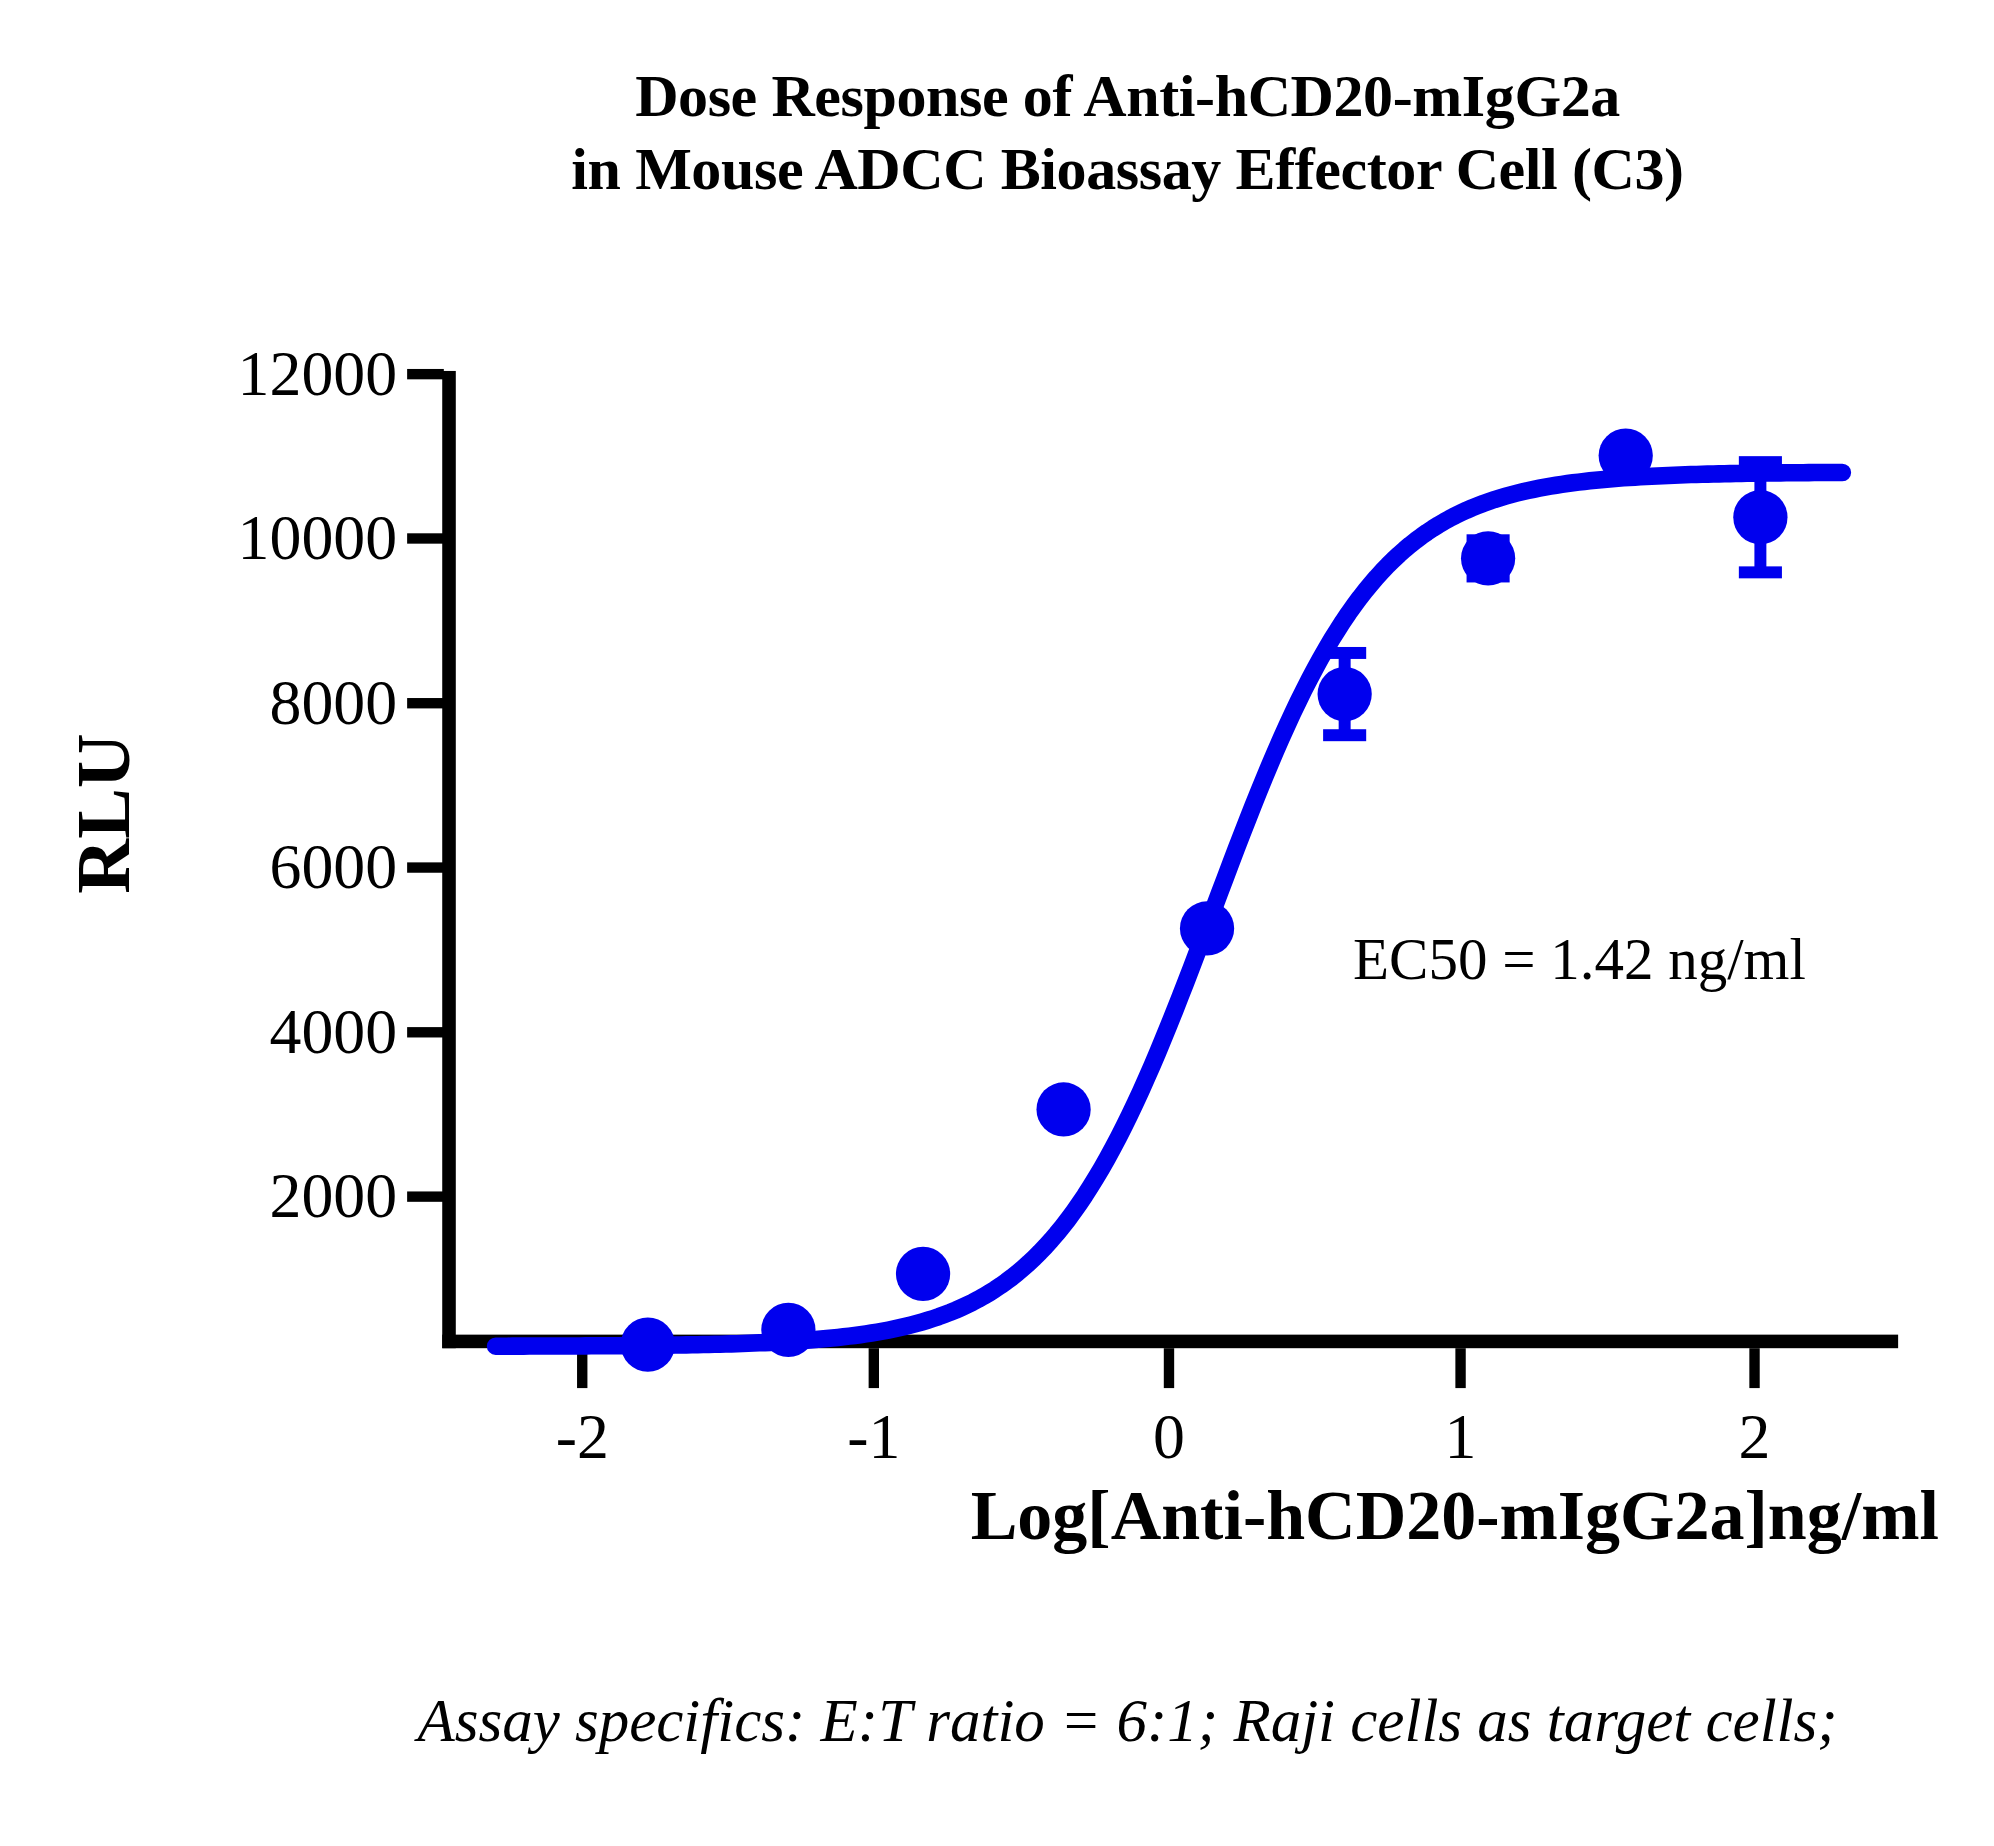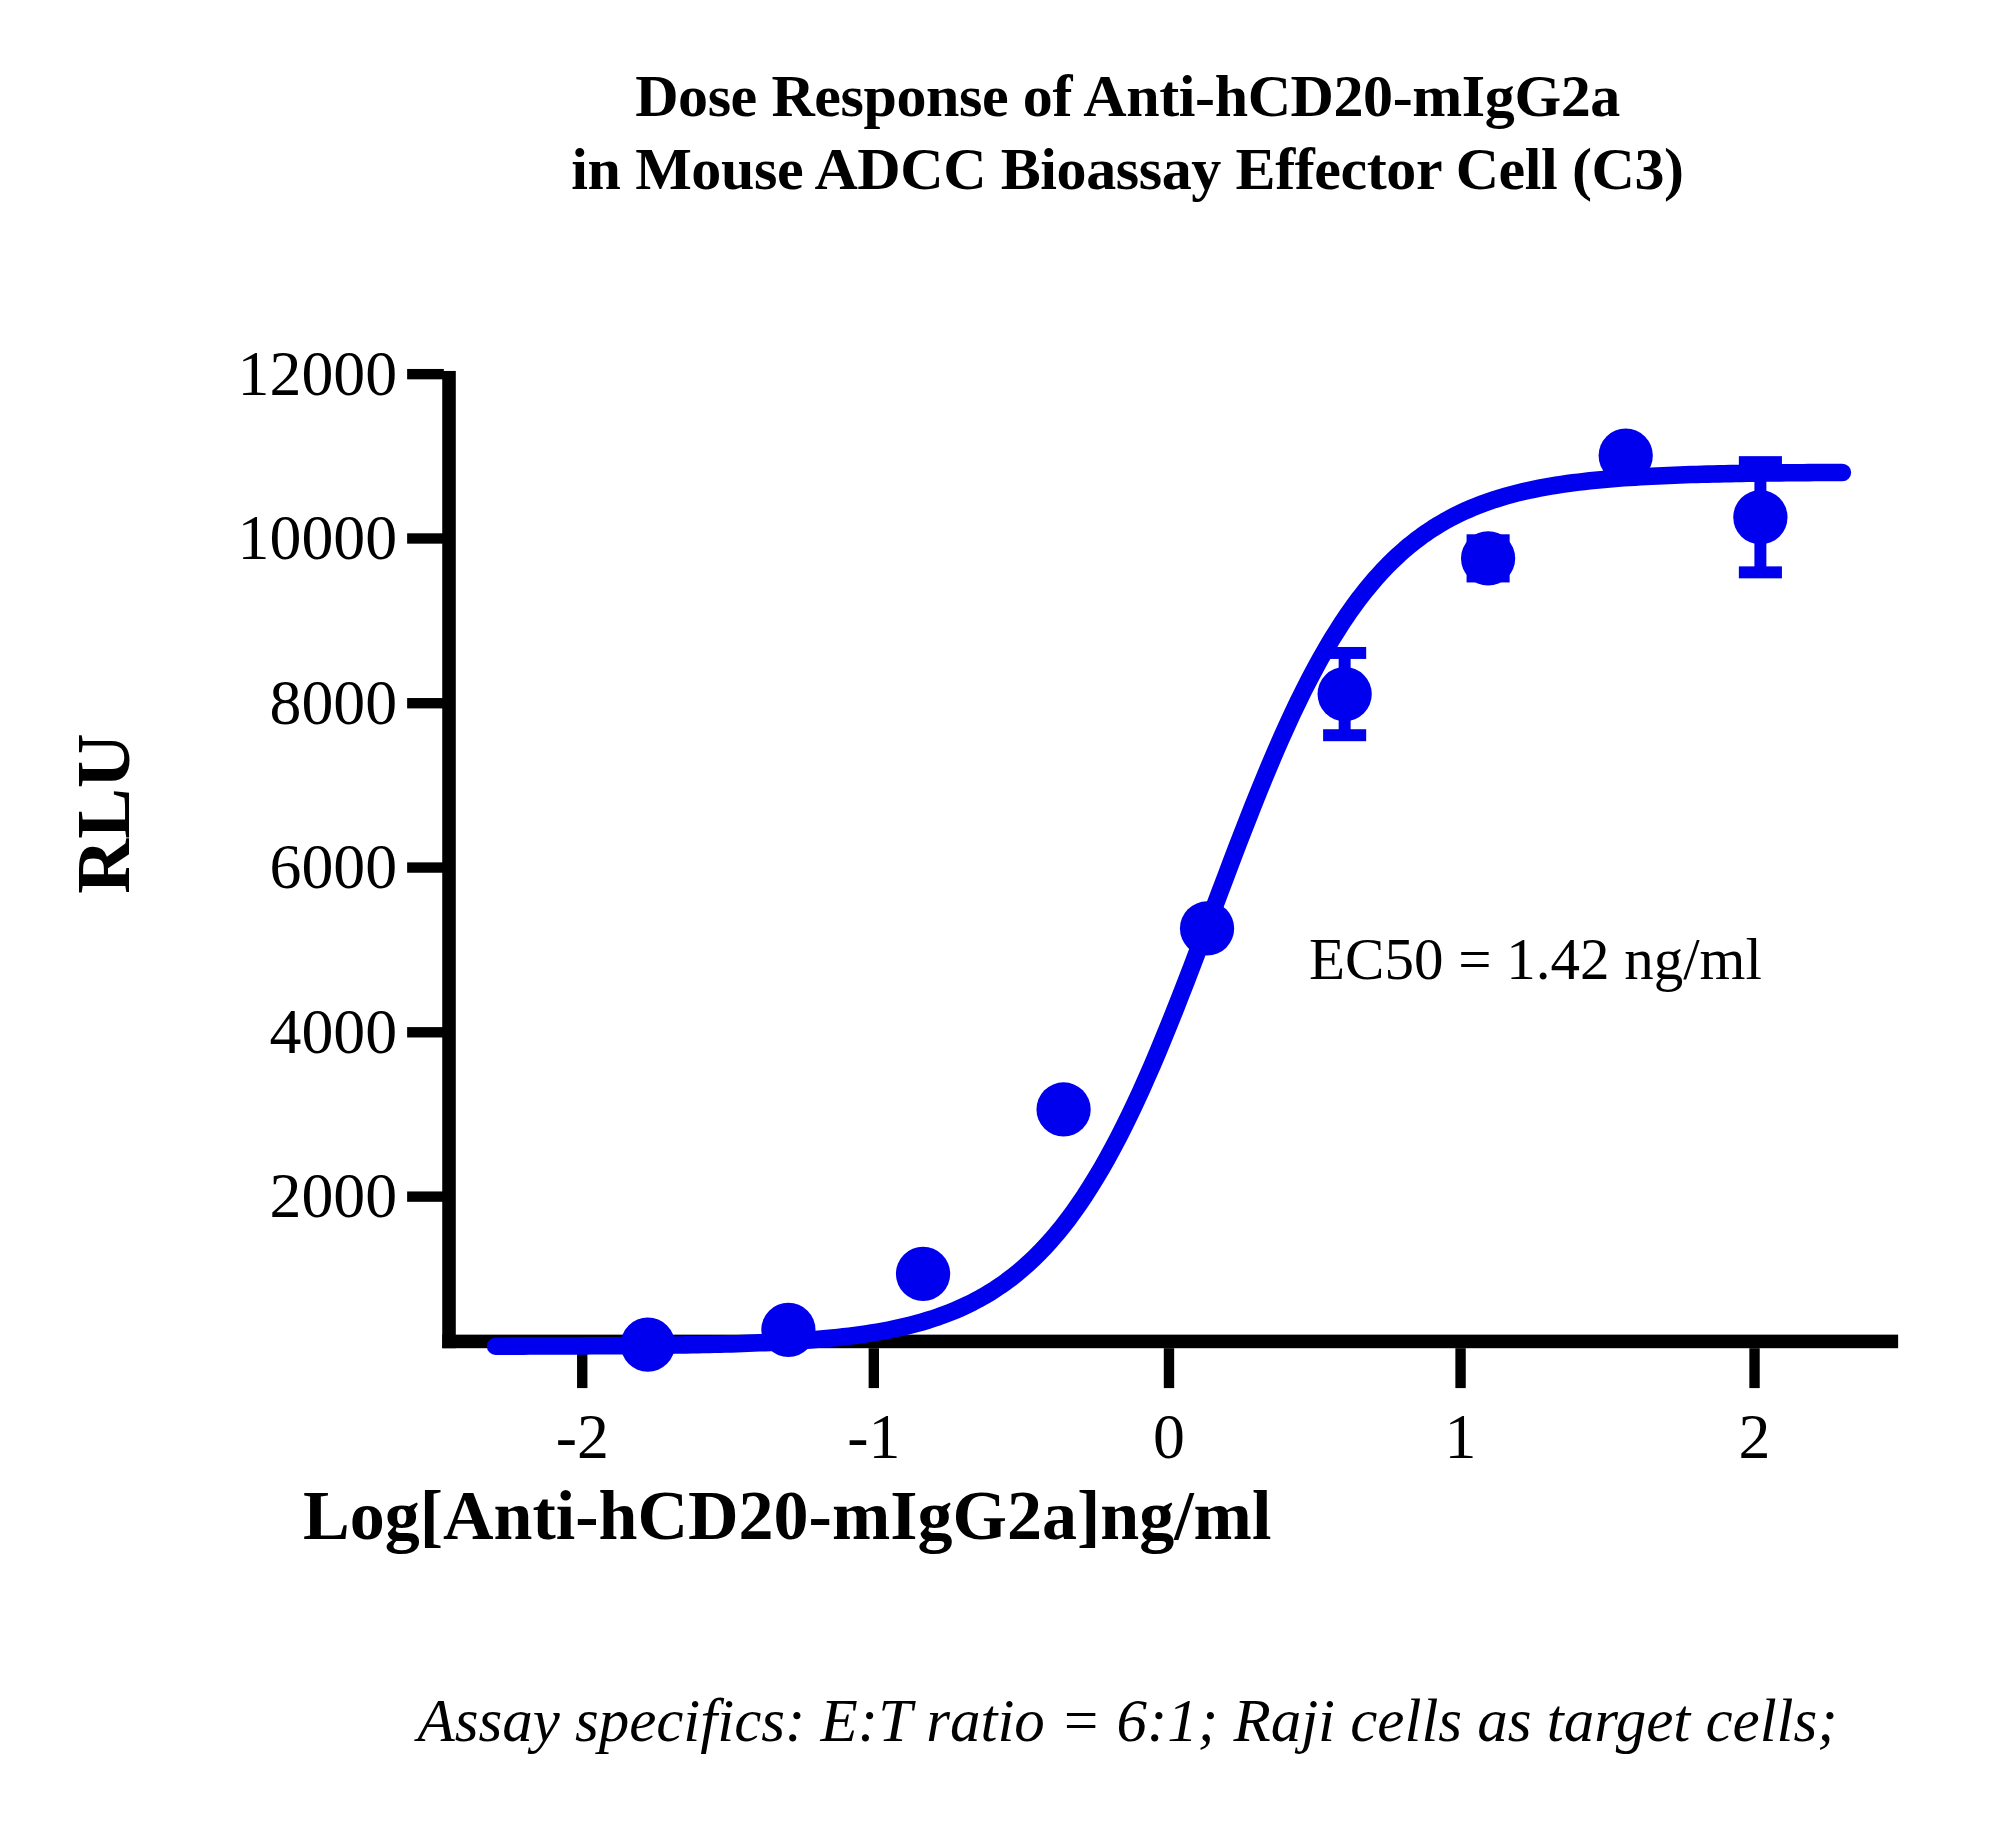--- a/index.html
+++ b/index.html
@@ -22,35 +22,35 @@
     left:-36px;top:770px;width:279px;
     text-align:center;
     font-weight:bold;font-size:76px;
     transform:rotate(-90deg);
     transform-origin:50% 50%;
     white-space:nowrap;
   }
 
   .xlabel{
     position:absolute;left:303px;top:1476px;width:1636px;
-    text-align:left;font-weight:bold;font-size:70px;
+    text-align:right;font-weight:bold;font-size:70px;
     white-space:nowrap;
   }
 
   .caption{
     position:absolute;left:0;top:1686px;width:2255px;
     text-align:center;font-style:italic;font-size:61px;
     white-space:nowrap;
   }
 
   .ann{
     position:absolute;left:1309px;top:918px;
     font-size:59px;line-height:1.42;white-space:nowrap;
   }
-  .ann div{display:block;}
+  .ann div{display:block;margin-left:44px;}
 
   .ticklbl{font-family:"Liberation Serif",serif;font-size:160px;}
 </style>
 </head>
 <body>
 
 <div class="page">
 
   <div class="title">
     <span class="ln">Dose Response of Anti-hCD20-mIgG2a</span>

